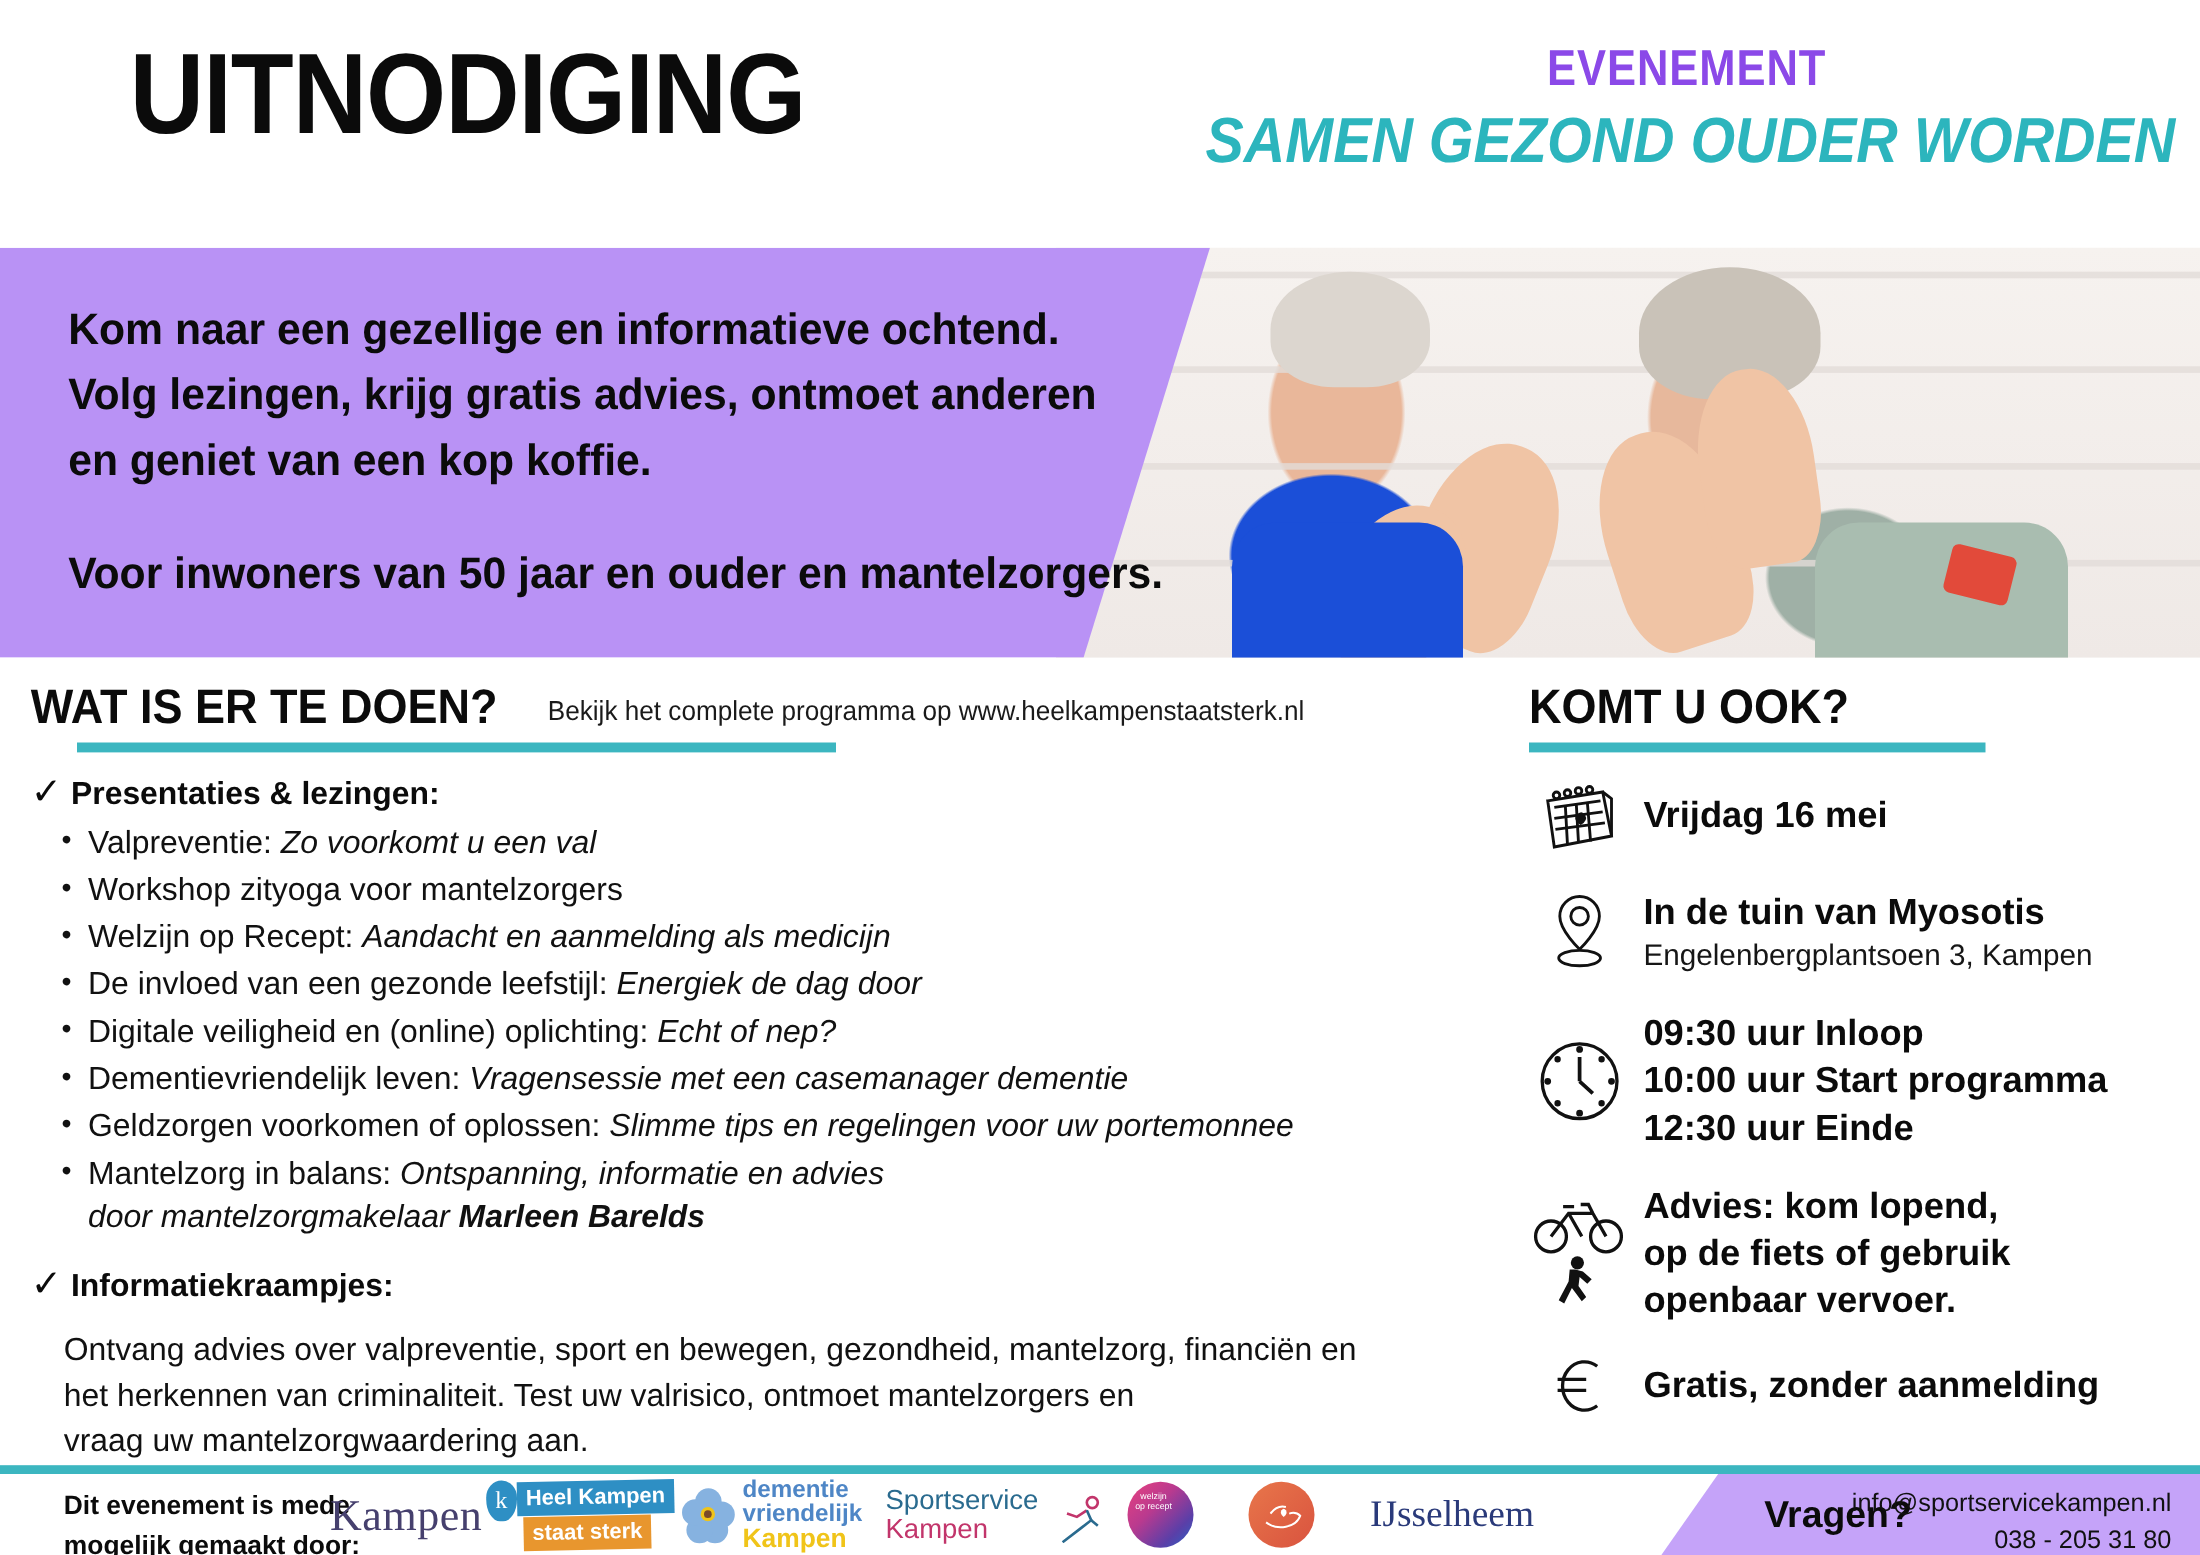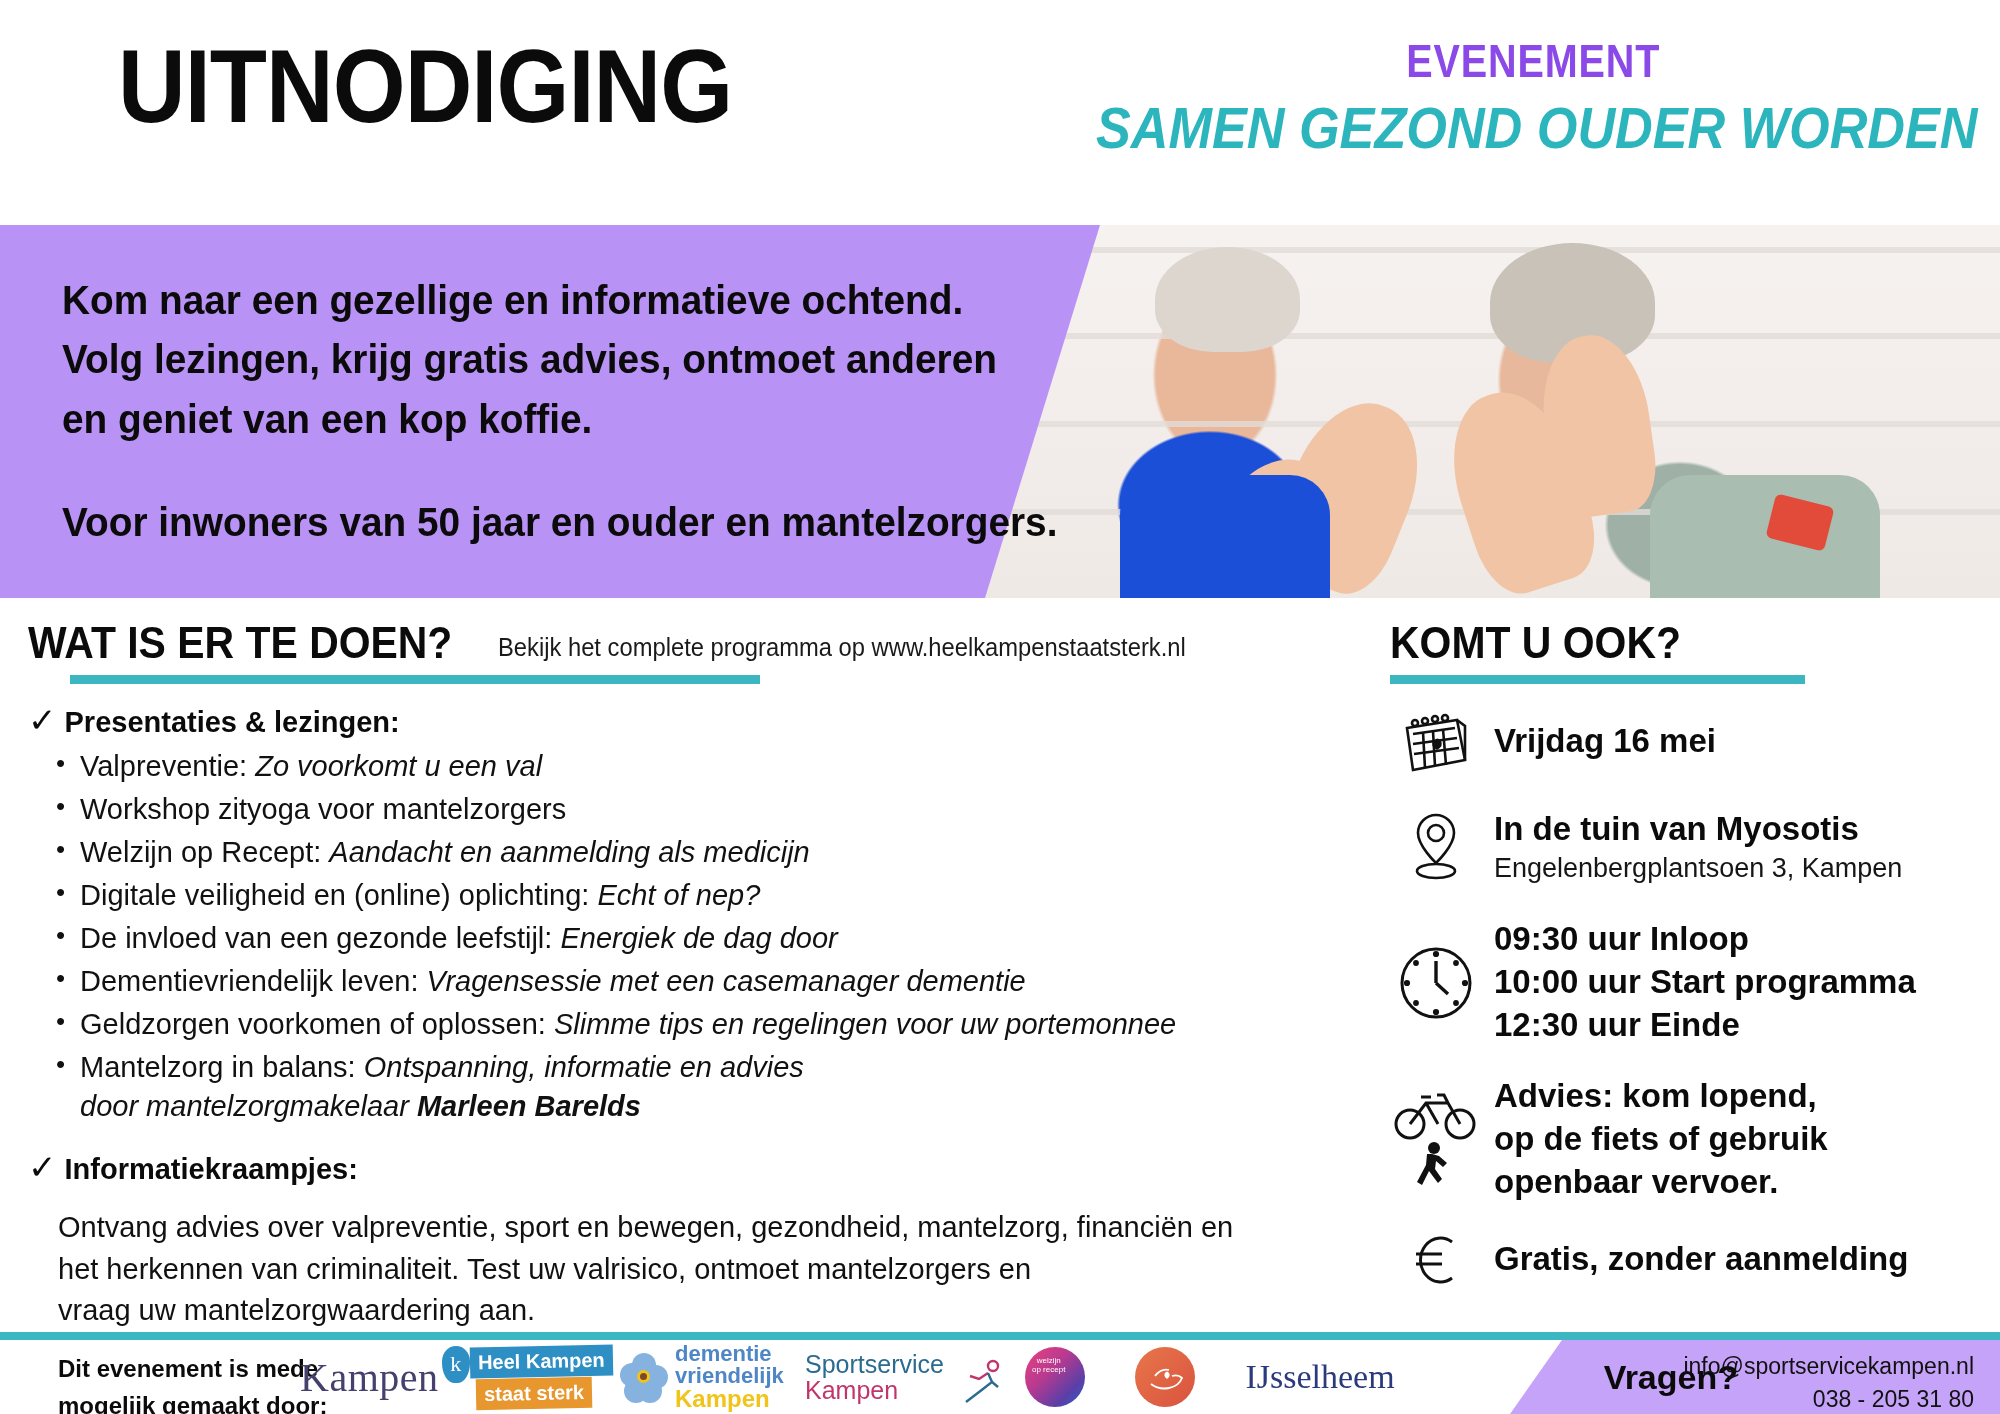--- a/index.html
+++ b/index.html
@@ -237,22 +237,22 @@
 
     <div class="check-head">
       <span class="check-glyph">✓</span>
       <span>Presentaties &amp; lezingen:</span>
     </div>
 
     <ul class="topics">
       <li><span>Valpreventie: </span><i>Zo voorkomt u een val</i></li>
       <li><span>Workshop zityoga voor mantelzorgers</span><i></i></li>
       <li><span>Welzijn op Recept: </span><i>Aandacht en aanmelding als medicijn</i></li>
+      <li><span>De invloed van een gezonde leefstijl: </span><i>Energiek de dag door</i></li>
       <li><span>Digitale veiligheid en (online) oplichting: </span><i>Echt of nep?</i></li>
-      <li><span>De invloed van een gezonde leefstijl: </span><i>Energiek de dag door</i></li>
       <li><span>Dementievriendelijk leven: </span><i>Vragensessie met een casemanager dementie</i></li>
       <li><span>Geldzorgen voorkomen of oplossen: </span><i>Slimme tips en regelingen voor uw portemonnee</i></li>
       <li><span>Mantelzorg in balans: </span><i>Ontspanning, informatie en advies</i></li>
     </ul>
     <div class="sub-line">
       <span>door mantelzorgmakelaar </span><b>Marleen Barelds</b>
     </div>
 
     <div class="check-head" style="margin-top:30px">
       <span class="check-glyph">✓</span>

